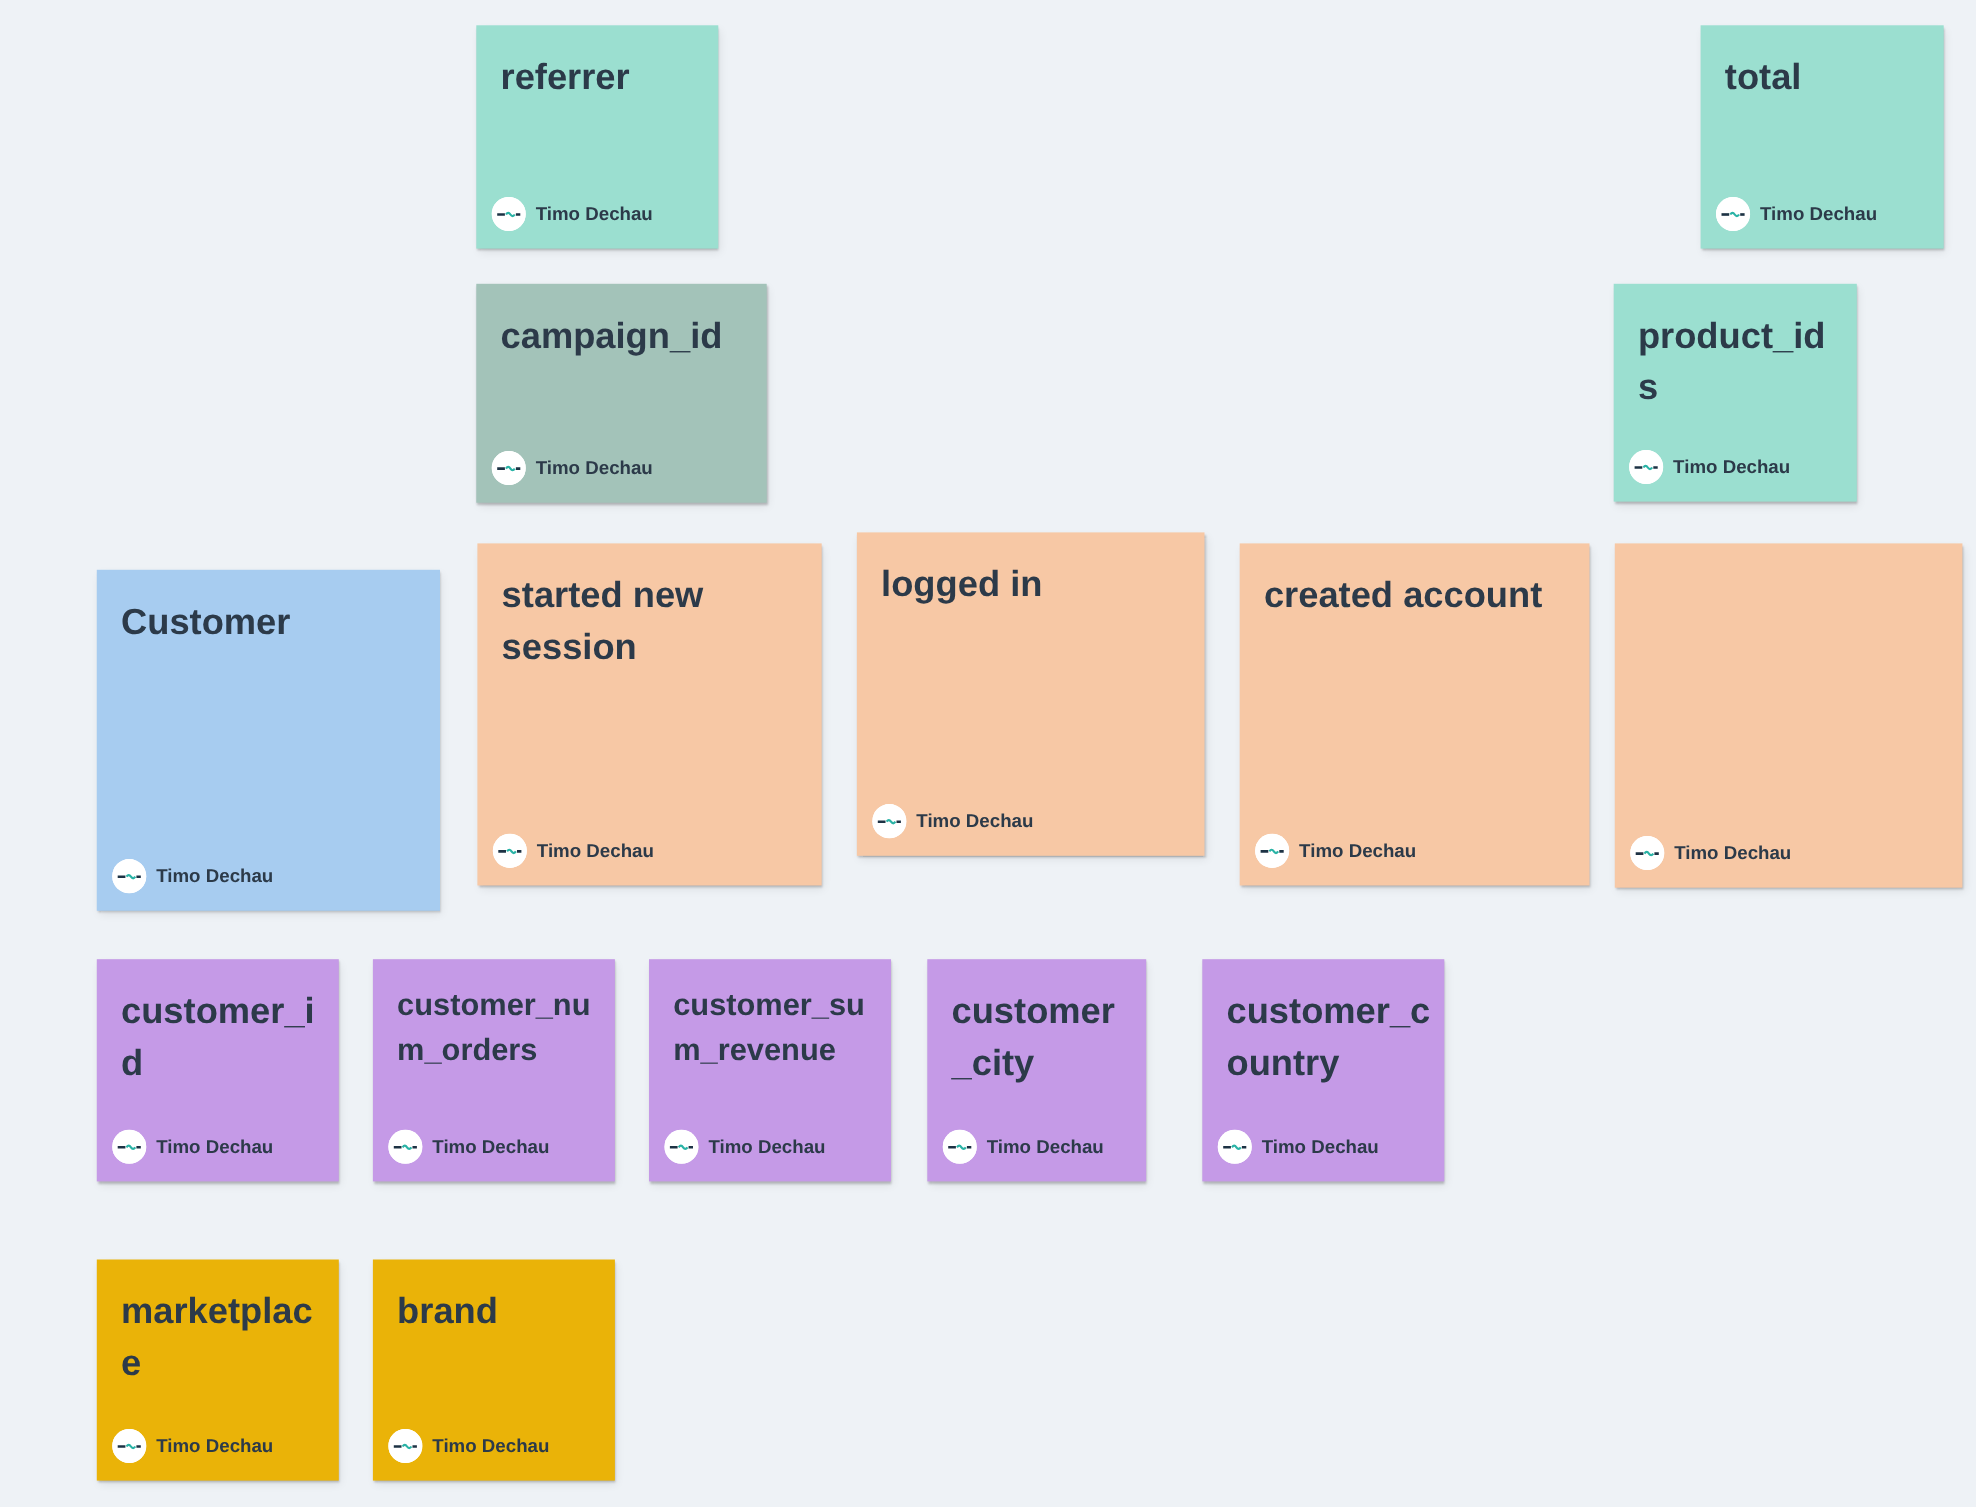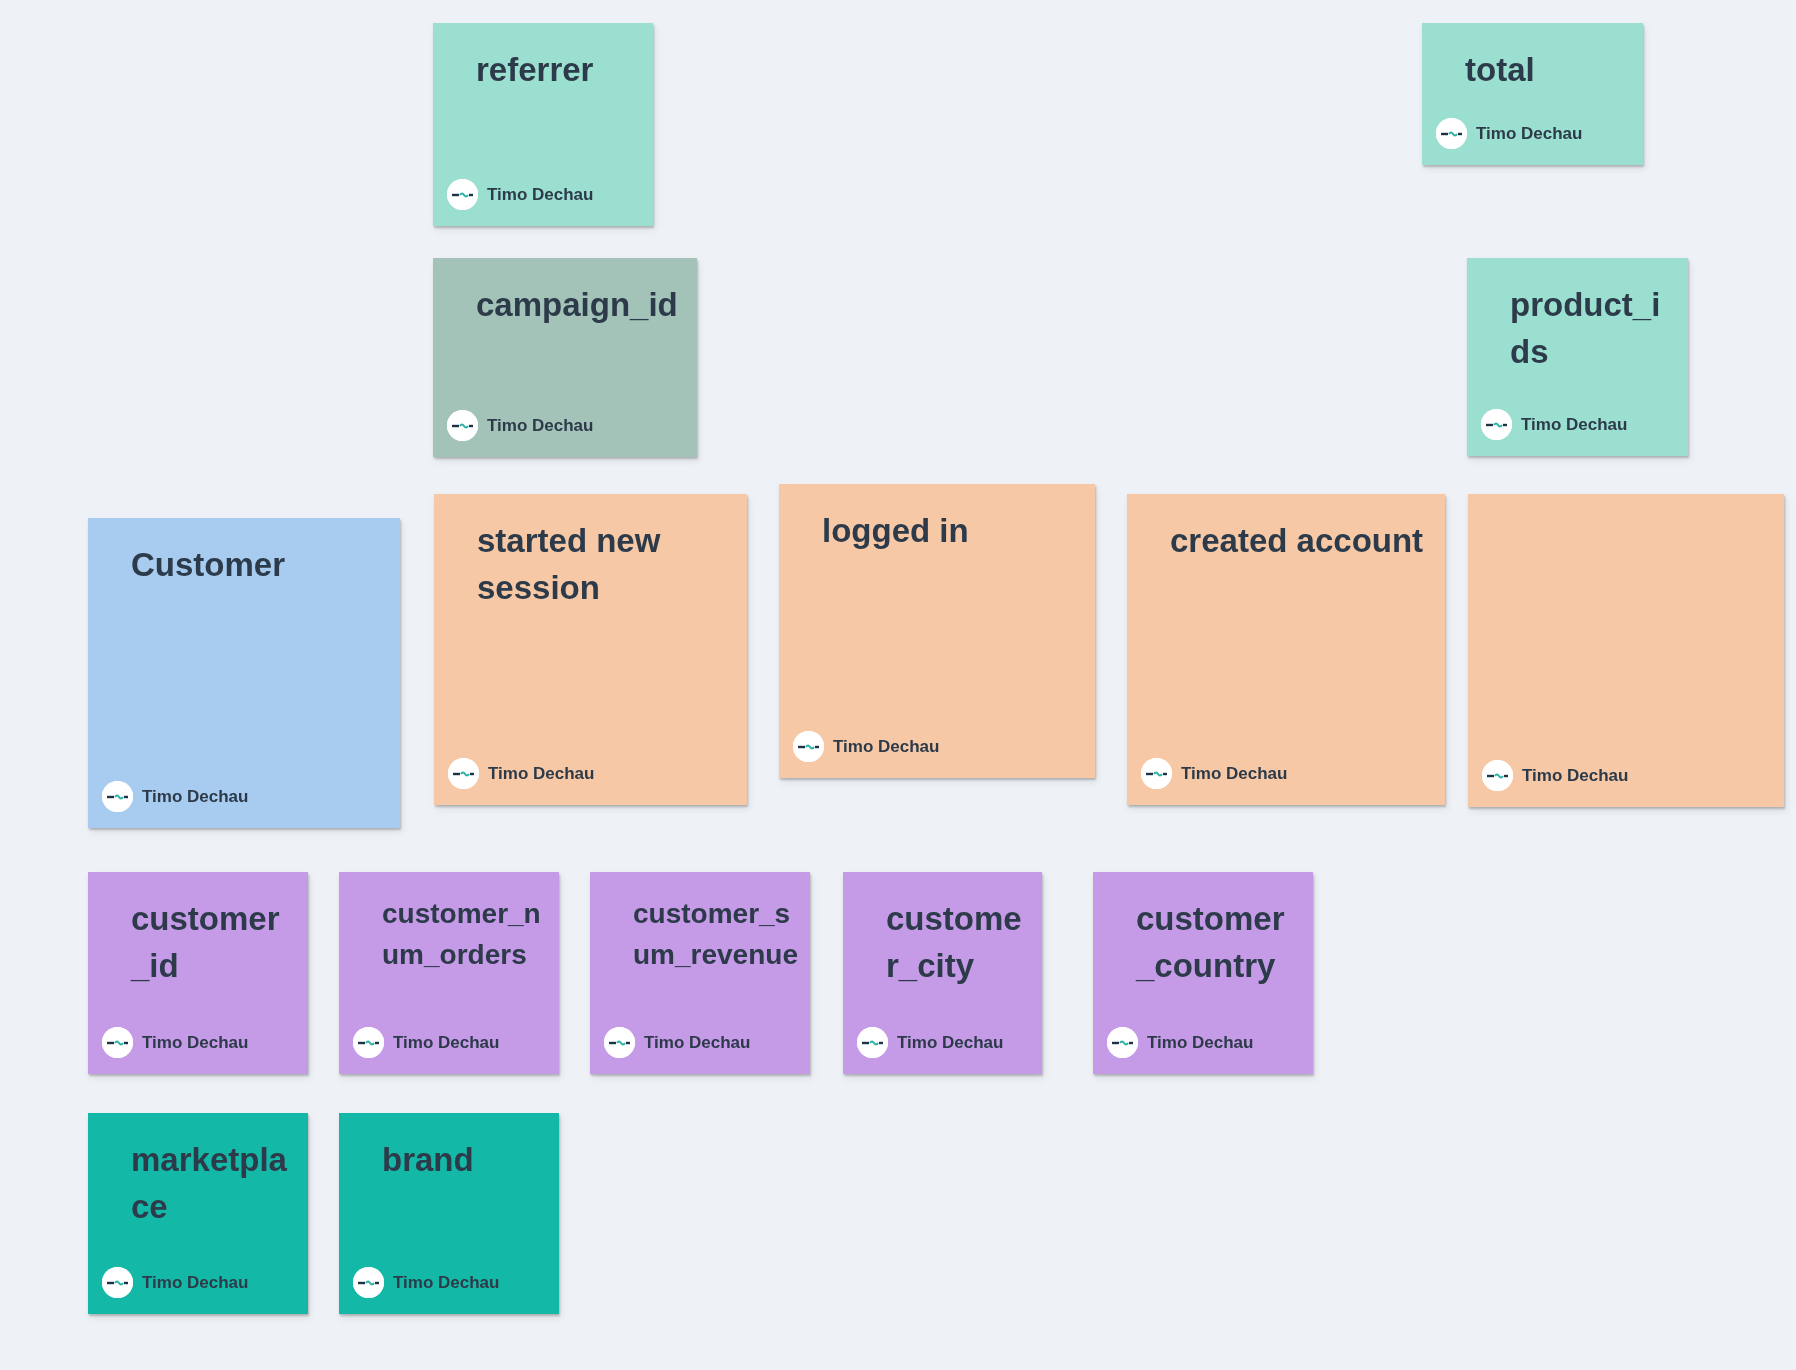--- a/index.html
+++ b/index.html
@@ -11,21 +11,20 @@
   }
   .board {
     position: relative;
     width: 1796px; height: 1370px;
     background: #eef2f6;
   }
   .note {
     position: absolute;
     box-shadow: 1px 2px 2px rgba(0,0,0,0.22), 2px 4px 8px rgba(0,0,0,0.08);
     cursor: pointer;
-    padding-left: 21px;
   }
   .note-label {
     padding: 24px 12px 0 22px;
     font-size: 33px;
     font-weight: 700;
     line-height: 1.42;
     color: #2c3a49;
     overflow-wrap: break-word;
     word-wrap: break-word;
   }
@@ -55,21 +54,21 @@
     font-weight: 700;
     color: #2c3a49;
     white-space: nowrap;
   }
   
   .c-teal   { background: #9bdfd0; }
   .c-sage   { background: #a3c3b9; }
   .c-blue   { background: #a7ccf0; margin-top: 24px; }
   .c-peach  { background: #f7c8a5; }
   .c-purple { background: #c59ae7; }
-  .c-yellow { background: #14b8a6; }
+  .c-yellow { background: #eab308; margin-top: 32px; }
 </style>
 </head>
 <body>
 
 <div class="board">
 
   <div class="note c-teal" style="left:433px; top:23px; width:220px; height:203px">
     <div class="note-label">referrer</div>
     <div class="note-footer">
       <span class="avatar">
@@ -77,21 +76,21 @@
             <circle cx="15.5" cy="15.5" r="15.5" fill="#ffffff"></circle>
             <path d="M5 16 h7" stroke="#1d3244" stroke-width="2.4"></path>
             <path d="M13 16 q2 -3 4 0 q2 3 4 0" stroke="#2ab3a6" stroke-width="2" fill="none"></path>
             <path d="M22 16 h4" stroke="#1d3244" stroke-width="2.4"></path>
           </svg>
       </span>
       <span class="author-name">Timo Dechau</span>
     </div>
   </div>
 
-  <div class="note c-teal" style="left:1422px; top:23px; width:221px; height:142px">
+  <div class="note c-teal" style="left:1546px; top:23px; width:221px; height:203px">
     <div class="note-label">total</div>
     <div class="note-footer">
       <span class="avatar">
         <svg width="31" height="31" viewBox="0 0 31 31">
             <circle cx="15.5" cy="15.5" r="15.5" fill="#ffffff"></circle>
             <path d="M5 16 h7" stroke="#1d3244" stroke-width="2.4"></path>
             <path d="M13 16 q2 -3 4 0 q2 3 4 0" stroke="#2ab3a6" stroke-width="2" fill="none"></path>
             <path d="M22 16 h4" stroke="#1d3244" stroke-width="2.4"></path>
           </svg>
       </span>

